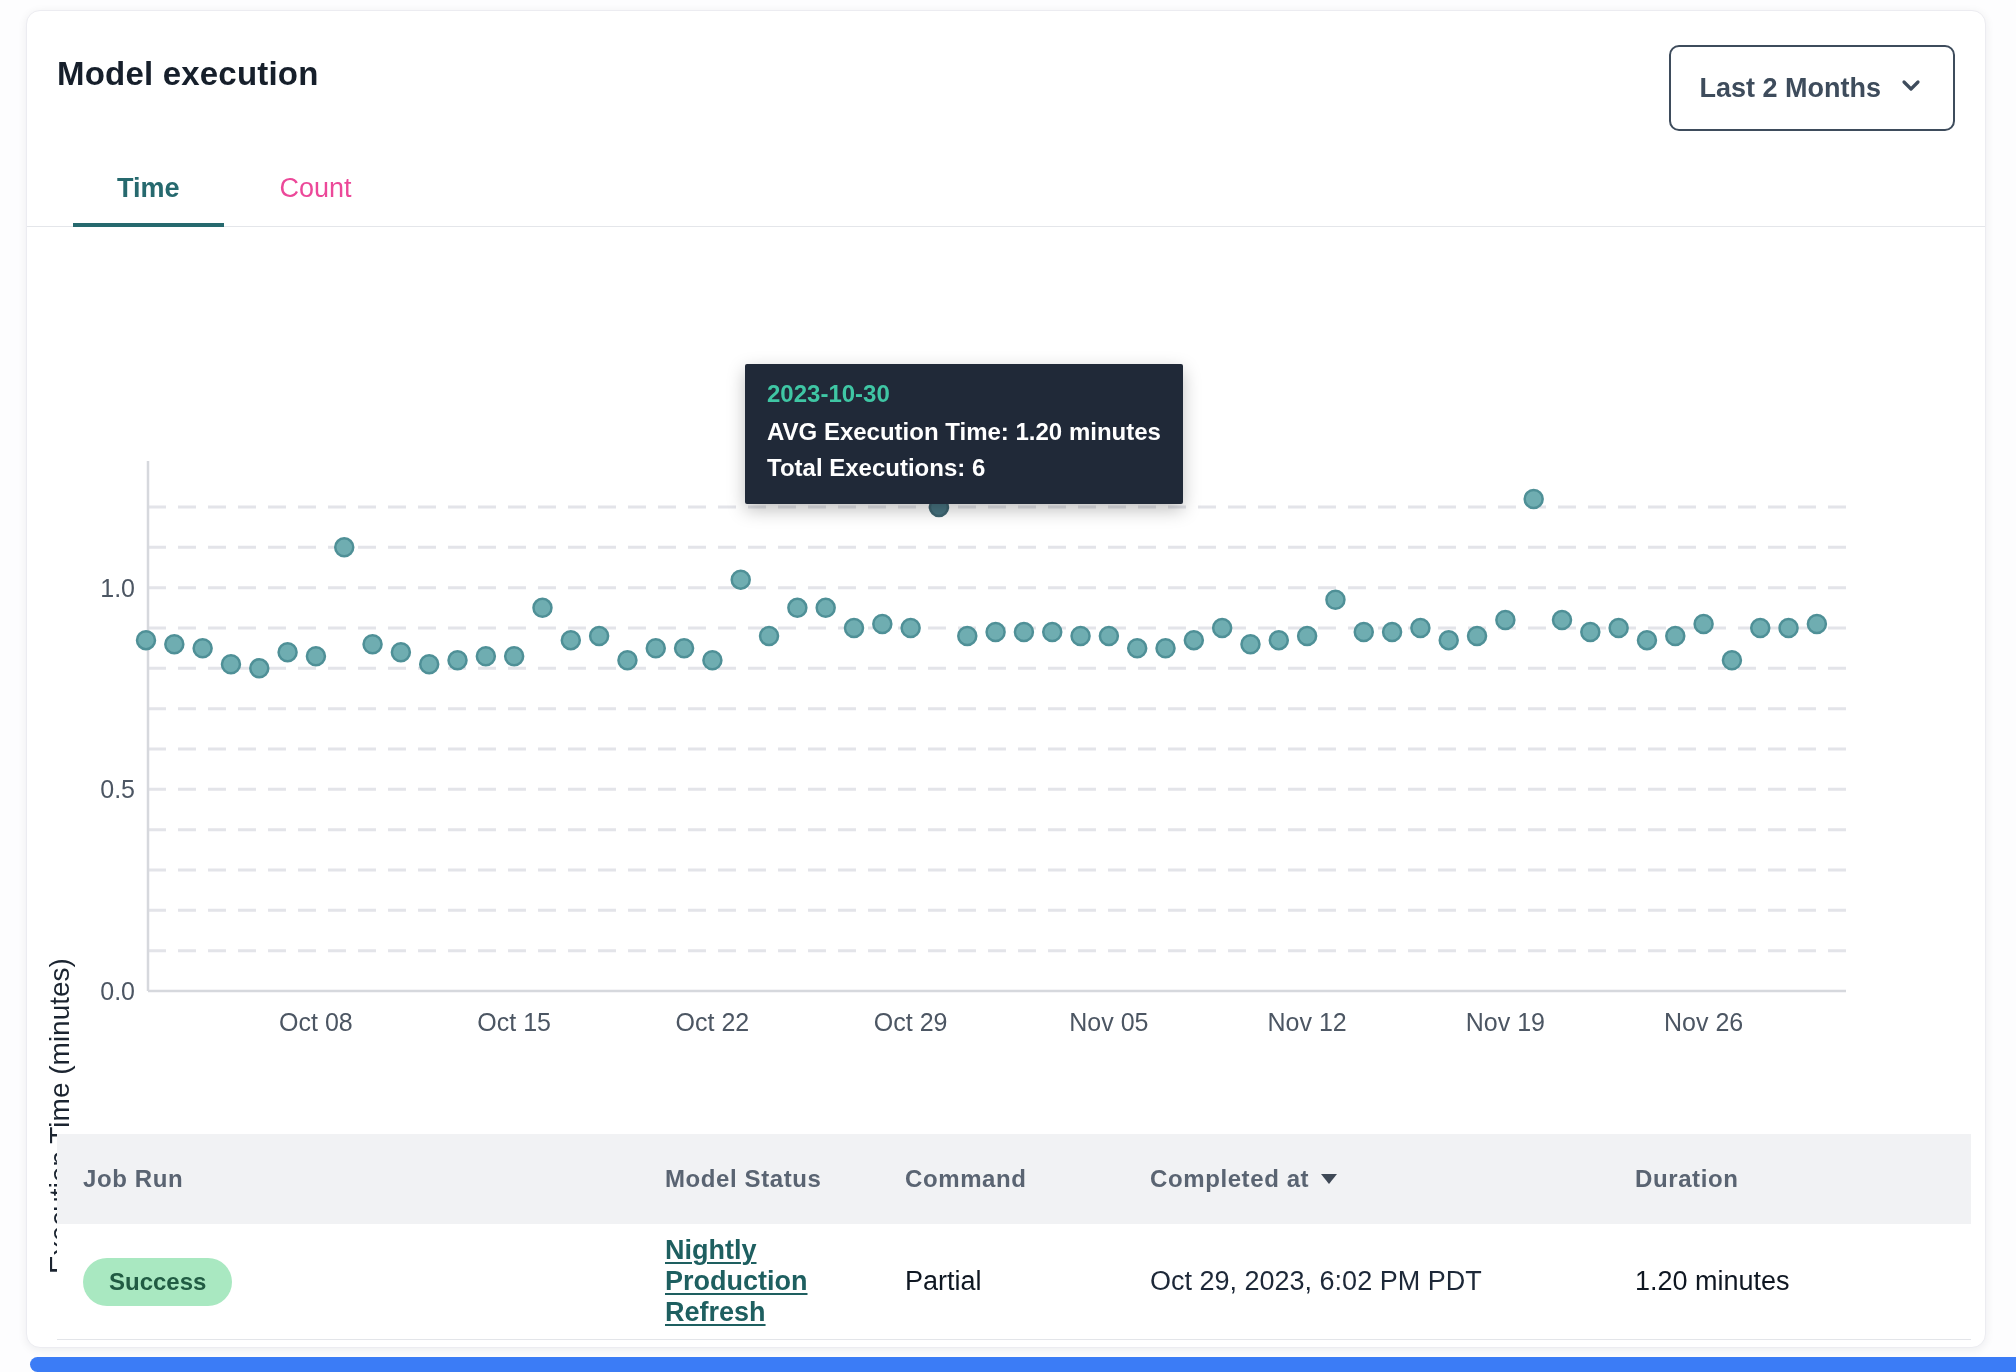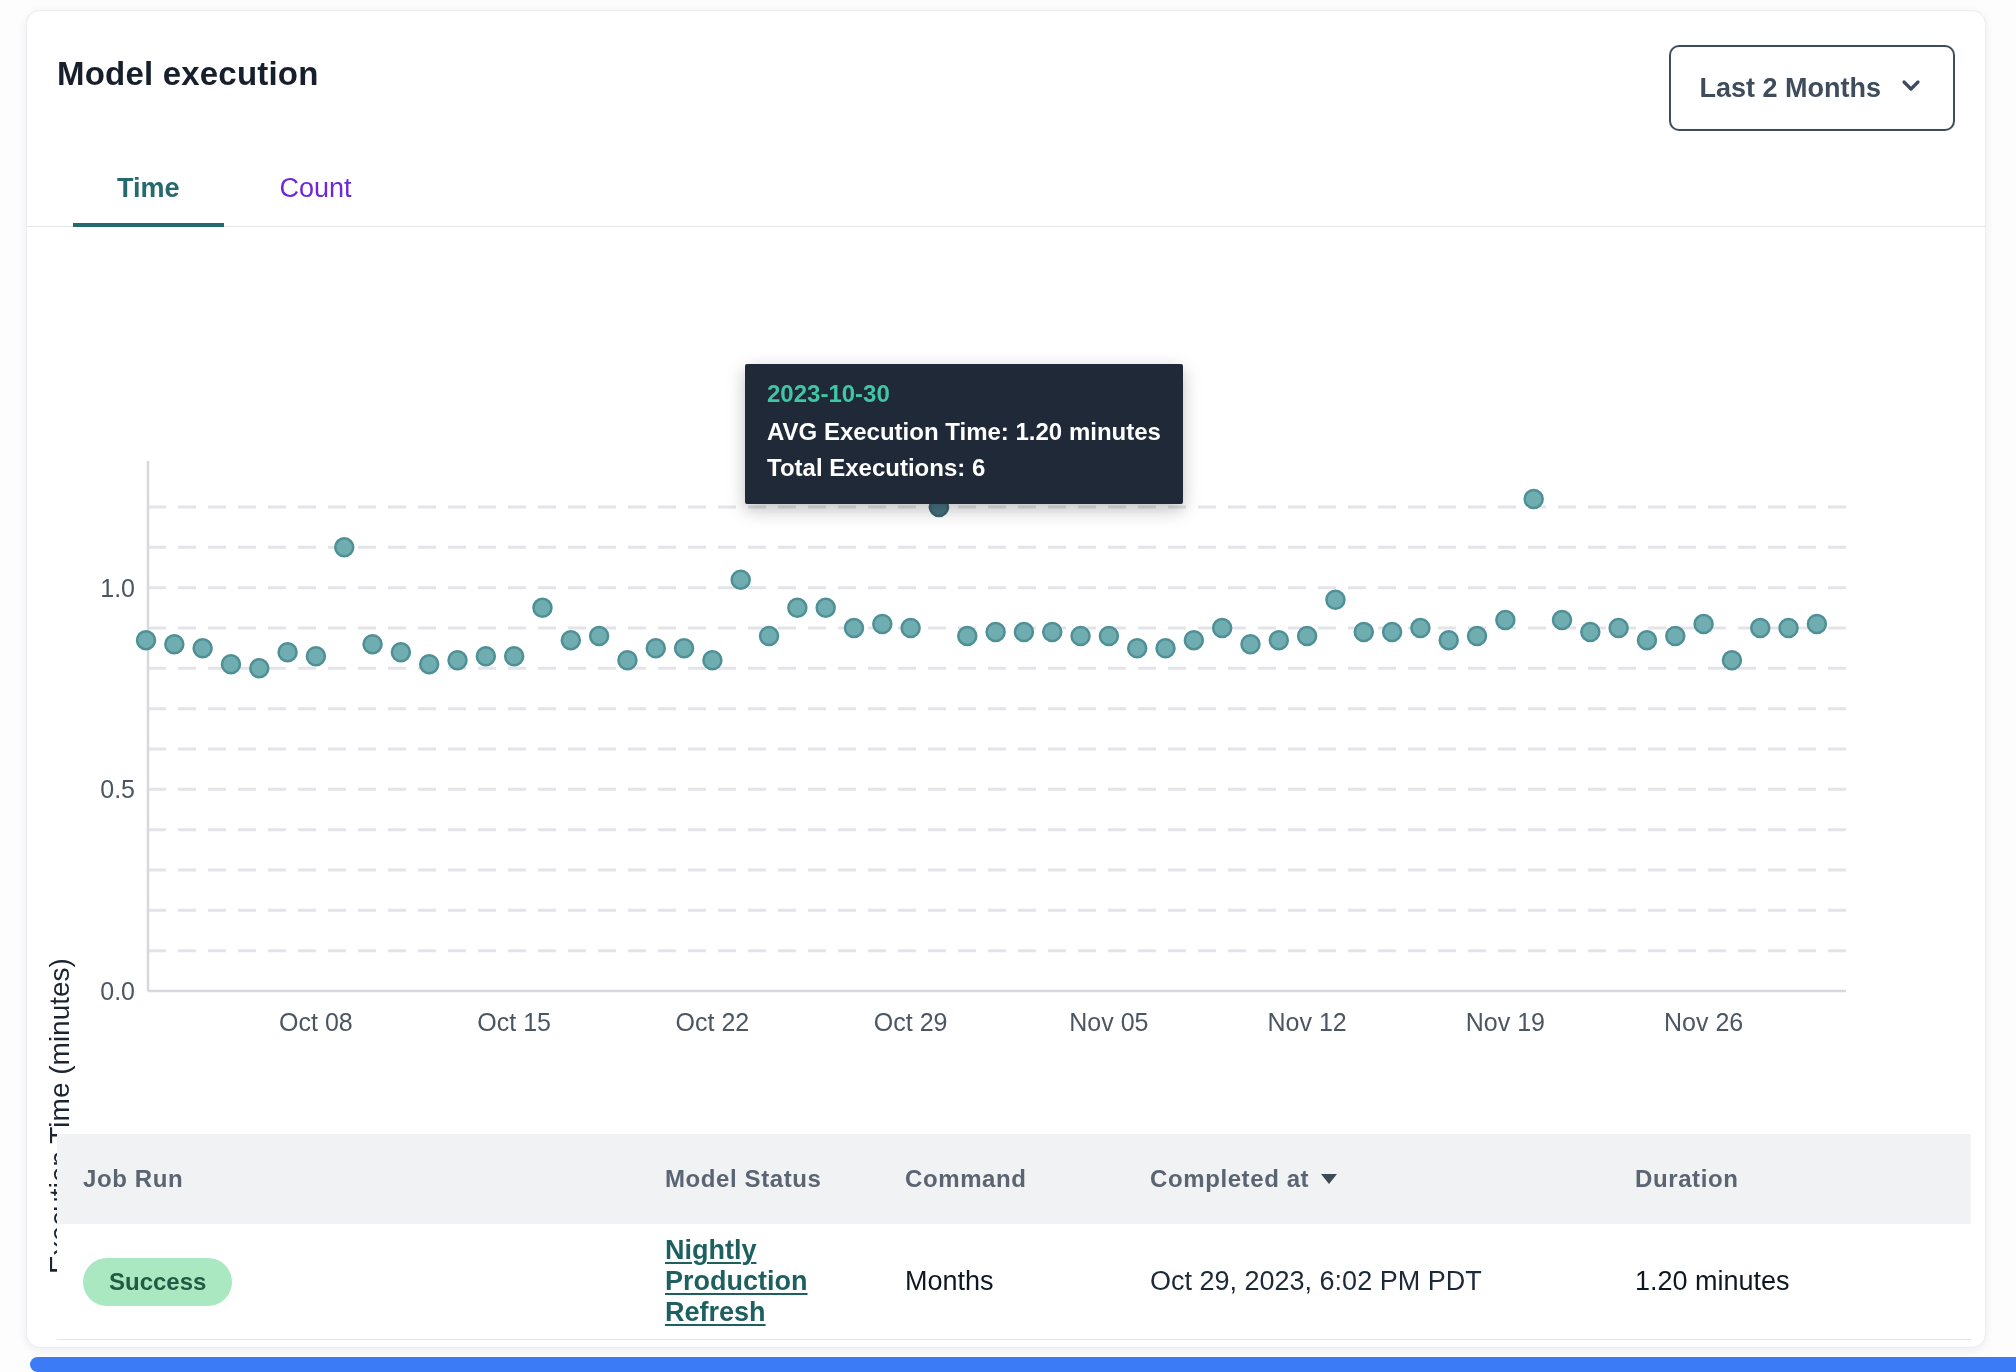--- a/index.html
+++ b/index.html
@@ -2,21 +2,21 @@
 <html><head>
 <meta charset="utf-8">
 <style>
   * { margin:0; padding:0; box-sizing:border-box; }
   html,body { width:2016px; height:1372px; background:#fdfdfe; font-family:"Liberation Sans", sans-serif; position:relative; overflow:hidden; }
   .card { position:absolute; left:26px; top:10px; width:1960px; height:1338px; background:#ffffff; border:1px solid #ececf1; border-radius:14px; box-shadow:0 2px 10px rgba(16,24,40,0.07); }
   .card-header { display:flex; justify-content:space-between; align-items:flex-start; padding:34px 30px 0 30px; }
   .page-title { font-size:33px; font-weight:700; color:#161f2b; margin-top:10px; letter-spacing:0.2px; }
   .range-btn { display:flex; align-items:center; gap:16px; height:86px; padding:0 28px; border:2px solid #3e4c5c; border-radius:10px; background:#fff; font-size:27px; font-weight:600; color:#3e4c5c; cursor:pointer; }
   .tabs { display:flex; margin-top:42px; padding-left:46px; border-bottom:1px solid #e4e6ea;gap:12px; }
-  .tab { position:relative; padding:0 44px 22px 44px; font-size:27px; color:#6d28d9; cursor:pointer; }
+  .tab { position:relative; padding:0 44px 22px 44px; font-size:27px; color:#ec4899; cursor:pointer; }
   .tab.active { color:#26696e; font-weight:700; }
   .tab.active::after { content:""; position:absolute; left:0; right:0; bottom:-1px; height:4px; background:#26696e; }
   .stats { padding-left:30px; margin-top:46px; }
   .stat-label { font-size:26px; color:#4a5462; margin-bottom:12px; }
   .stat-value { font-size:44px; font-weight:600; color:#0e1826; letter-spacing:0.3px; }
   .chart-layer { position:absolute; left:0; top:420px; width:1960px; height:680px; }
   .chart-svg { position:absolute; left:0; top:0; }
   .y-axis-title { position:absolute; left:-204px; top:666px; width:480px; height:38px; transform:rotate(-90deg); text-align:center; font-size:28px; color:#1b2430; }
   .tooltip { position:absolute; left:718px; top:353px; background:#202938; border-radius:2px; padding:16px 22px 18px 22px; box-shadow:0 6px 18px rgba(0,0,0,0.25); white-space:nowrap; z-index:5; }
   .tooltip-date { font-size:24px; font-weight:700; color:#3fc6a4; margin-bottom:6px; }
@@ -163,21 +163,21 @@
       <div class="th">Command</div>
       <div class="th th-sort">
         <span>Completed at</span>
         <span class="sort-caret"></span>
       </div>
       <div class="th">Duration</div>
     </div>
     <div class="trow">
       <div class="td"><span class="badge-success">Success</span></div>
       <div class="td"><a class="job-link">Nightly Production Refresh</a></div>
-      <div class="td">Months</div>
+      <div class="td">Partial</div>
       <div class="td td-date">Oct 29, 2023, 6:02 PM PDT</div>
       <div class="td">1.20 minutes</div>
     </div>
   </div>
 
 </div>
 
 <div class="bottom-bar"></div>
 
 </body></html>

